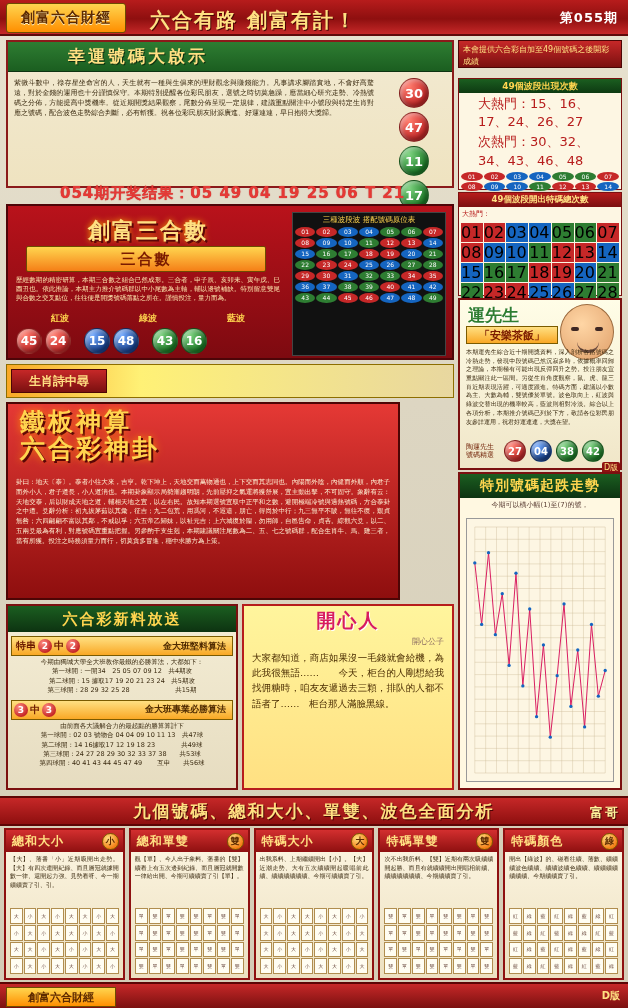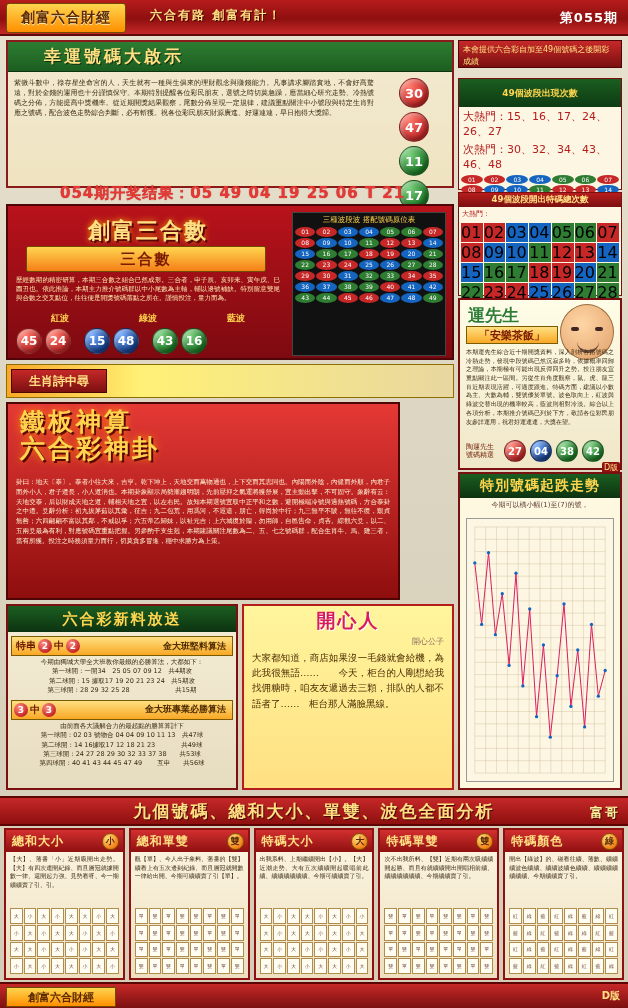--- a/index.html
+++ b/index.html
@@ -29,40 +29,40 @@
     position:absolute; left:6px; top:3px; width:120px; height:30px;
     background: linear-gradient(180deg,#ffd54f,#ff8f00);
     border:1px solid #6d4c00; border-radius:3px;
     color:#5d2a00; font-size:14px; font-weight:bold;
     display:flex; align-items:center; justify-content:center;
     letter-spacing:1px;
     text-shadow: 0 1px 0 #fff3c4;
   }
   .slogan {
     position:absolute; left:150px; top:7px;
-    color:#ffe082; font-size:12px; font-weight:bold; letter-spacing:2px;
+    color:#ffe082; font-size:20px; font-weight:bold; letter-spacing:2px;
     text-shadow: 1px 1px 0 #4a0505;
     text-align: right;
   }
   .issue {
     position:absolute; right:10px; top:9px;
     color:#fff; font-size:13px; font-weight:bold;
     letter-spacing:1px;
   }
 
   
   .box1 {
     position:absolute; left:6px; top:40px; width:448px; height:148px;
     background: linear-gradient(180deg,#f2ead2 0%, #efe3c0 100%);
     border:2px solid #8b1a1a;
   }
   .box1 .hdr {
     height:30px; background: linear-gradient(180deg,#2e7d32,#1b5e20);
     color:#ffe082; font-size:17px; font-weight:bold; letter-spacing:3px;
-    display:flex; align-items:center; padding-left:36px;
+    display:flex; align-items:center; padding-left:60px;
     text-shadow: 1px 1px 0 #0d2f0f;
     border-bottom:1px solid #0d3311;
   }
   .box1 .body {
     position:absolute; left:4px; top:34px; right:76px; bottom:4px;
     font-size:7px; line-height:1.45; color:#3a2a10; text-align:justify;
     overflow:hidden; padding:2px;
   }
   .balls-col {
     position:absolute; right:6px; top:36px; width:64px;
@@ -227,24 +227,24 @@
     position:absolute; left:458px; top:40px; width:164px; height:28px;
     background: linear-gradient(180deg,#c62828,#7b1010);
     border:1px solid #4d0505;
     color:#ffe082; font-size:8px; line-height:1.5; padding:3px 4px; overflow:hidden;
   }
   .r2 {
     position:absolute; left:458px; top:78px; width:164px; height:112px;
     background:#fdf6e3; border:1px solid #7b1010;
   }
   .r2 .hd {
-    height:28px; background:linear-gradient(180deg,#1b5e20,#0d3a12);
+    height:14px; background:linear-gradient(180deg,#1b5e20,#0d3a12);
     color:#ffd54f; font-size:9px; font-weight:bold; display:flex; align-items:center; justify-content:center;
   }
-  .r2 .hot { font-size:11px; color:#b71c1c; padding:2px 3px 0 4px; line-height:1.4; }
+  .r2 .hot { font-size:13px; color:#b71c1c; padding:2px 3px 0 19px; line-height:1.4; }
   .r2 .grid { display:grid; grid-template-columns: repeat(7, 1fr); gap:1px; padding:2px; }
   .r2 .cell { font-size:6px; text-align:center; line-height:9px; height:9px; border-radius:50%; color:#fff; }
   .cell.r{background:#c62828;} .cell.g{background:#2e7d32;} .cell.b{background:#1565c0;}
 
   .r3 {
     position:absolute; left:458px; top:192px; width:164px; height:104px;
     background:#fdf6e3; border:1px solid #7b1010;
   }
   .r3 .hd {
     height:14px; background:linear-gradient(180deg,#b71c1c,#7b1010);
@@ -498,21 +498,21 @@
 
     <div class="sub-head">
       <span class="mini-ball">3</span>
       <span>中</span>
       <span class="mini-ball">3</span>
       <span class="rgt">金大班專業必勝算法</span>
     </div>
     <div class="lines">
       <div>由前面各大議解合力的最起點的勝算算計下</div>
       <div>第一球開：02 03 號物合 04  04 09 10 11 13　共47球</div>
-      <div>第二球開：14  16據取17 12 18 21 23　　　　共49球</div>
+      <div>第二球開：14  16據取17 12 19 18 23　　　　共49球</div>
       <div>第三球開：24  27  28  29 30 32 33 37 38　　共53球</div>
       <div>第四球開：40 41 43 44 45 47 49 　　互申　　共56球</div>
     </div>
   </div>
 
   <div class="box5">
     <div class="hd">開心人</div>
     <div class="sig">開心公子</div>
     <div class="story">大家都知道，商店如果沒一毛錢就會給機，為此我很無語……　　今天，柜台的人剛想給我找佣糖時，咱友友遞過去三顆，排队的人都不語者了……　柜台那人滿臉黑線。</div>
   </div>

